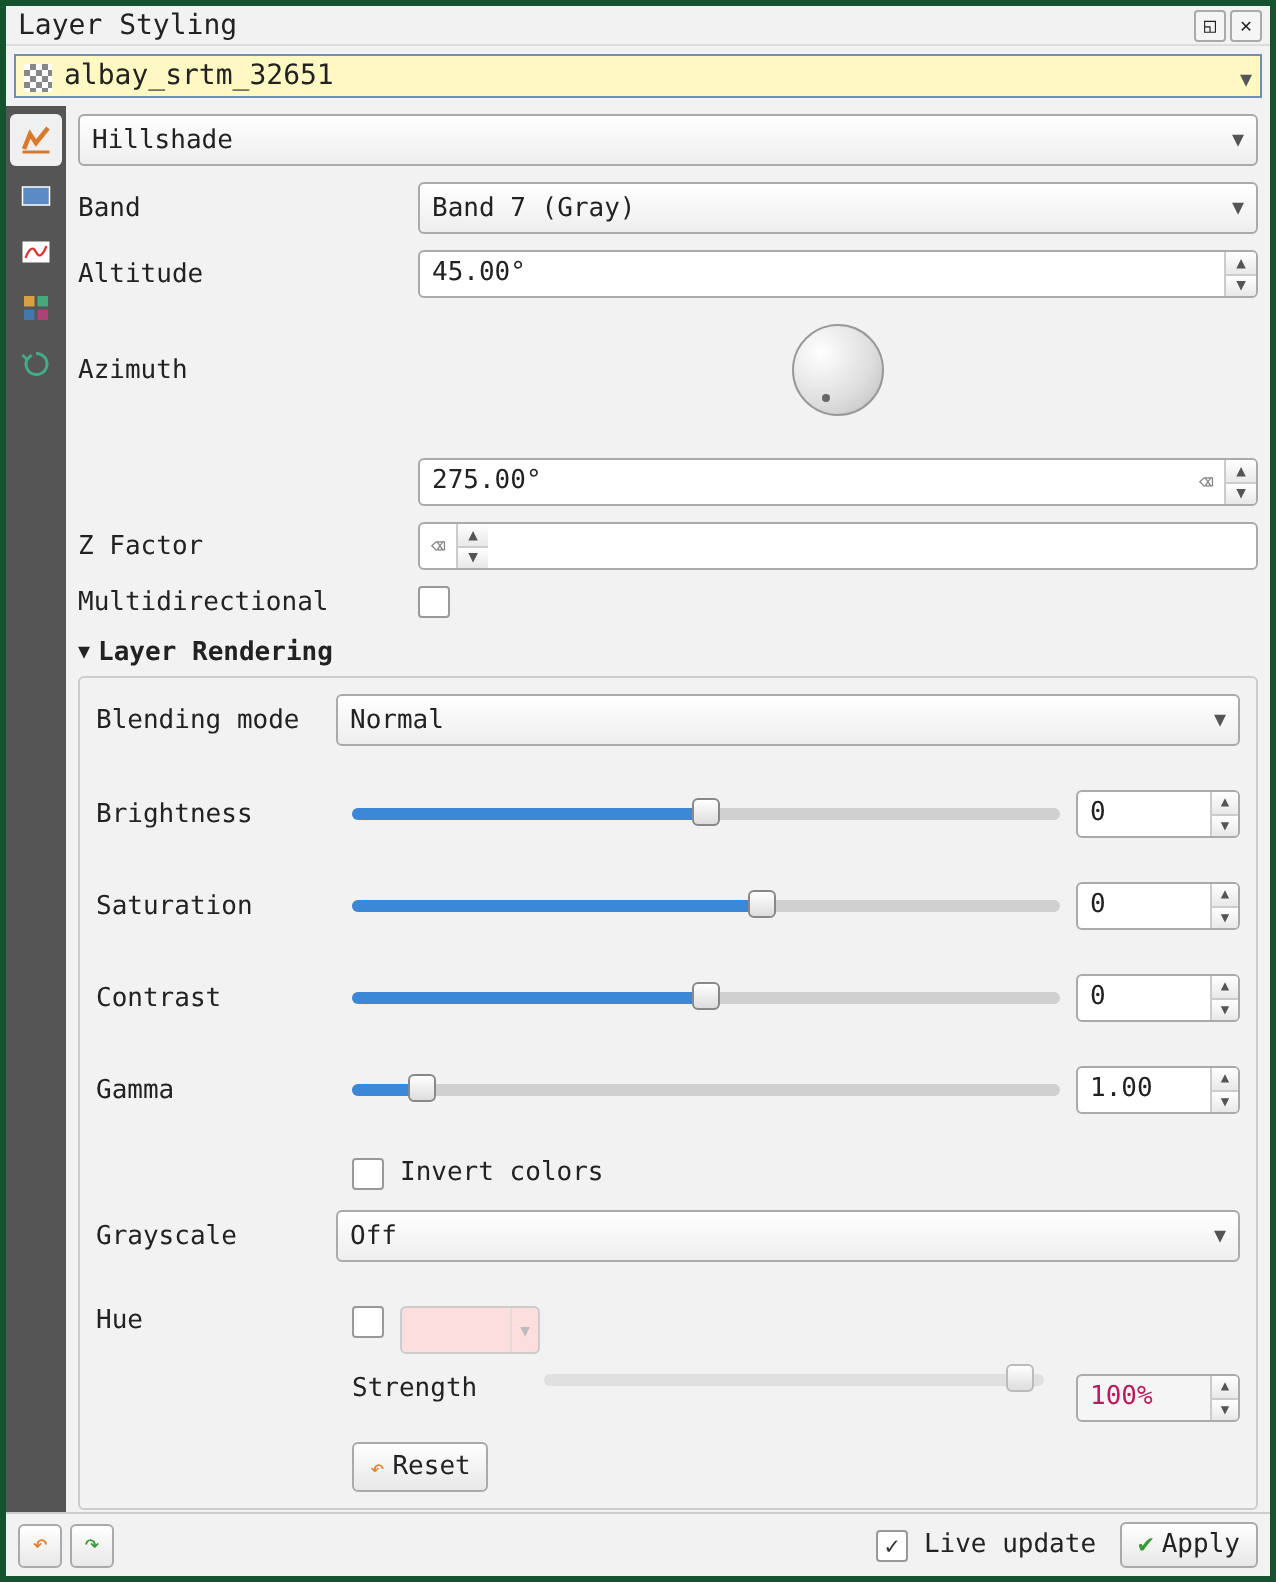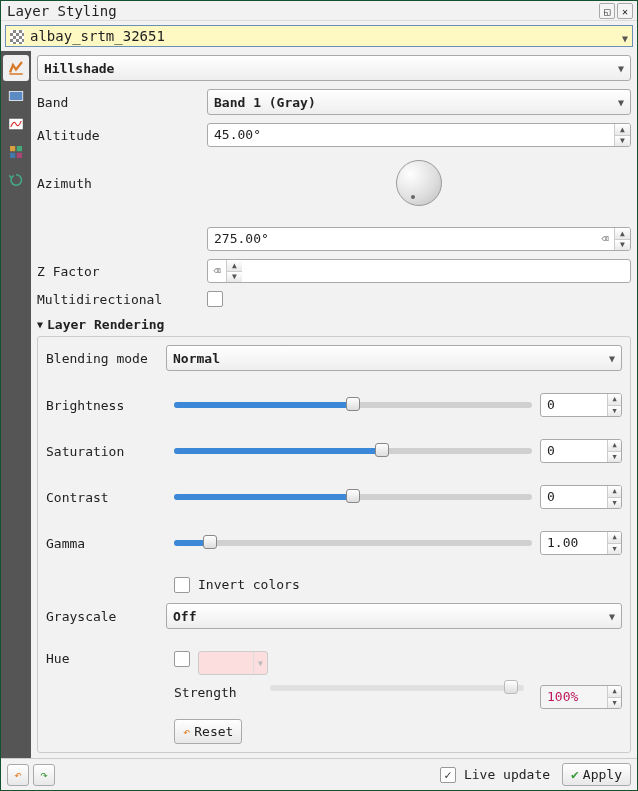--- a/index.html
+++ b/index.html
@@ -7,21 +7,21 @@
   font-family: "DejaVu Sans Mono", "Courier New", monospace;
   font-size: 13px;
   background: #f0f0f0;
   color: #222;
   width: 638px;
   height: 791px;
   overflow: hidden;
 }
 .panel {
   background: #f2f2f2;
-  border: 1px solid #14532d;
+  border: 3px solid #14532d;
   height: 100%;
   display: flex;
   flex-direction: column;
 }
 .title-bar {
   display: flex;
   align-items: center;
   padding: 2px 4px 1px;
   background: #f2f2f2;
   border-bottom: 1px solid #ddd;
@@ -74,21 +74,21 @@
   flex: 1;
   padding: 4px 6px 0 6px;
   overflow-y: auto;
   background: #f2f2f2;
 }
 .dropdown {
   display: flex; align-items: center;
   border: 1px solid #aaa; border-radius: 3px;
   background: linear-gradient(#fff,#eee);
   padding: 3px 6px; width: 100%;
-  cursor: pointer; min-height: 26px; font-weight: bold;
+  cursor: pointer; min-height: 26px;
 }
 .dropdown .dd-text { flex: 1; }
 .dropdown .caret { font-size: 10px; color: #555; }
 .row {
   display: flex; align-items: center;
   margin-top: 8px;
 }
 .row-label { width: 170px; flex-shrink: 0; }
 .spinbox {
   flex: 1;
@@ -265,21 +265,21 @@
 
     <div class="main">
       <div class="dropdown">
         <div class="dd-text">Hillshade</div>
         <div class="caret">▼</div>
       </div>
 
       <div class="row">
         <div class="row-label">Band</div>
         <div class="dropdown">
-          <div class="dd-text">Band 1 (Gray)</div>
+          <div class="dd-text">Band 7 (Gray)</div>
           <div class="caret">▼</div>
         </div>
       </div>
 
       <div class="row">
         <div class="row-label">Altitude</div>
         <div class="spinbox">
           <div class="sb-text">45.00°</div>
           <div class="sb-steps">
             <div class="sb-up">▲</div>

